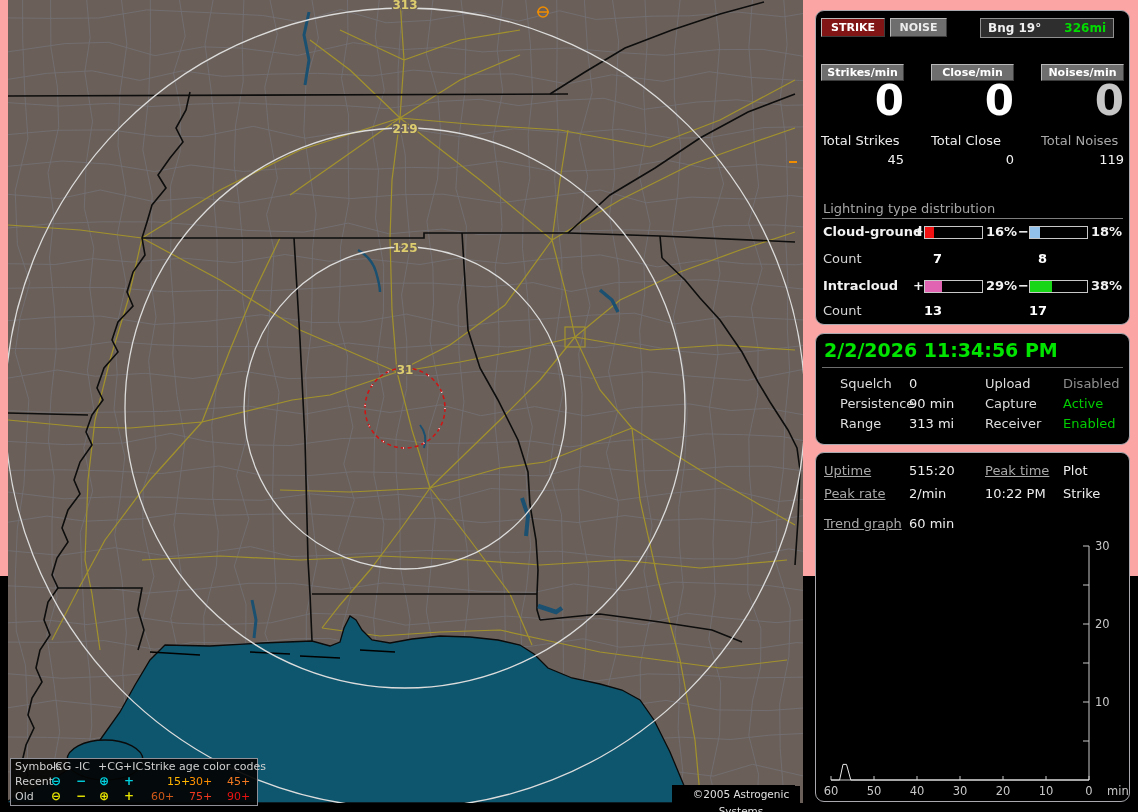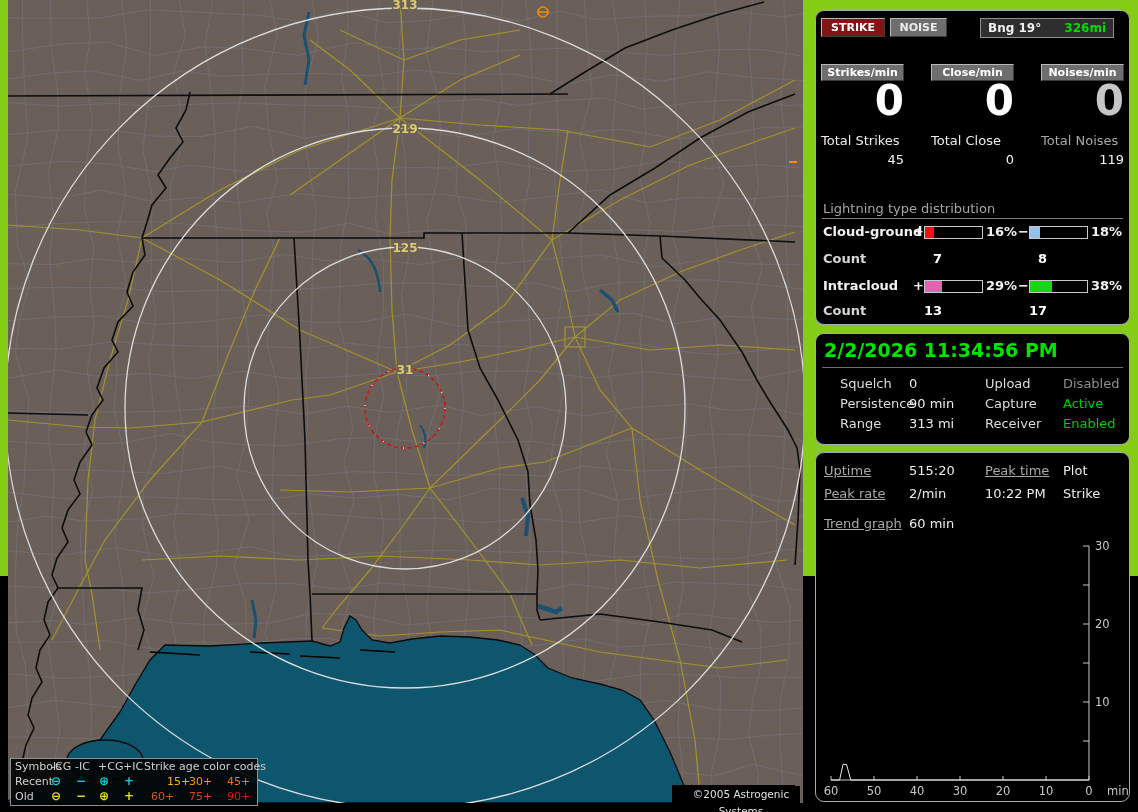--- a/index.html
+++ b/index.html
@@ -1,18 +1,18 @@
 <!DOCTYPE html>
 <html><head>
 <meta charset="utf-8">
 <style>
   html,body{margin:0;padding:0;background:#000;width:1138px;height:812px;overflow:hidden;
     font-family:"DejaVu Sans","Liberation Sans",sans-serif;-webkit-font-smoothing:antialiased;}
   .abs{position:absolute;}
-  #stage{position:relative;width:1138px;height:576px;background:#84cc16;}
+  #stage{position:relative;width:1138px;height:576px;background:#fca5a5;}
   
   #map-wrap{left:8px;top:0;width:795px;height:803px;}
   #map-svg{display:block;}
   #legend-box{left:10px;top:758px;width:246px;height:46px;background:rgba(4,4,4,.93);
     border:1px solid #8f8f97;font-size:11px;color:#cfcfcf;line-height:15px;}
   #legend-box .lrow{position:relative;height:15px;white-space:nowrap;}
   #legend-box .lc{position:absolute;top:0;}
   .sym{font-weight:bold;font-size:12px;}
   #copyright{left:682px;top:786px;width:118px;height:17px;background:#000;color:#e0e0e0;
     font-size:10.5px;line-height:17px;text-align:center;}
@@ -40,21 +40,21 @@
   #dist-title{left:7px;top:190px;font-size:13px;color:#a6a6a6;}
   .hline{height:1px;background:#7e7e7e;}
   #dist-hr{left:6px;top:207px;width:301px;}
   .drow{position:absolute;left:0;width:315px;height:16px;font-size:13px;color:#f2f2f2;}
   .drow .dl{position:absolute;left:7px;font-weight:bold;}
   .drow .sgn{position:absolute;font-weight:bold;}
   .bar{position:absolute;top:2px;width:57px;height:11px;border:1px solid #c8c8c8;background:#000;}
   .bar .fill{display:block;height:11px;}
   .pct{position:absolute;font-weight:bold;}
   .cntrow{position:absolute;left:0;width:315px;font-size:13px;}
-  .cntrow .cl{position:absolute;left:7px;font-weight:bold;color:#d6d6d6;}
+  .cntrow .cl{position:absolute;left:7px;font-weight:normal;color:#d6d6d6;}
   .cntrow .cv1{position:absolute;left:90px;width:36px;text-align:right;font-weight:bold;color:#fff;}
   .cntrow .cv2{position:absolute;left:195px;width:36px;text-align:right;font-weight:bold;color:#fff;}
   #timestamp{left:8px;top:5px;font-size:19px;font-weight:bold;color:#00e400;}
   #ts-hr{left:6px;top:33px;width:301px;background:#6e6e6e;}
   .srow{position:absolute;left:0;width:315px;height:20px;font-size:13px;}
   .srow .f1{position:absolute;left:24px;color:#dcdcdc;}
   .srow .f2{position:absolute;left:93px;color:#ececec;}
   .srow .f3{position:absolute;left:169px;color:#dcdcdc;}
   .srow .f4{position:absolute;left:247px;color:#ececec;}
   .grow{position:absolute;left:0;width:315px;height:22px;font-size:13px;}

